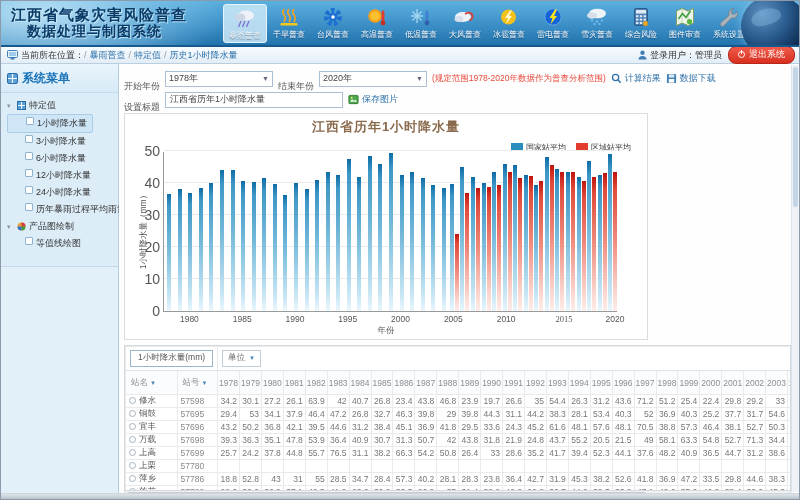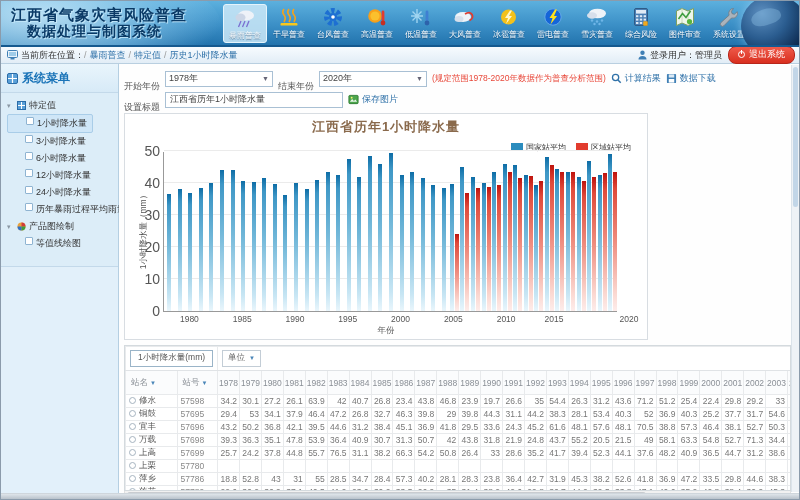--- a/index.html
+++ b/index.html
@@ -550,22 +550,22 @@
               </div>
             </div>
           <div class="xrow" id="xrow" style="width: 454px;">
               <div class="xtick" style="left: 26.3953px;">1980</div>
               <div class="xtick" style="left: 79.186px;">1985</div>
               <div class="xtick" style="left: 131.977px;">1990</div>
               <div class="xtick" style="left: 184.767px;">1995</div>
               <div class="xtick" style="left: 237.558px;">2000</div>
               <div class="xtick" style="left: 290.349px;">2005</div>
               <div class="xtick" style="left: 343.14px;">2010</div>
-              <div class="xtick" style="left: 391px;">2015</div>
-              <div class="xtick" style="left: 466px;">2020</div>
+              <div class="xtick" style="left: 401px; font-family: Liberation Serif, serif;">2015</div>
+              <div class="xtick" style="left: 452px;">2020</div>
             </div>
           <div class="xname">年份</div>
         </div>
       </section>
 
       <section class="table-wrap">
         <table id="dtable">
             <colgroup>
               <col style="width:55px">
               <col style="width:42px">

